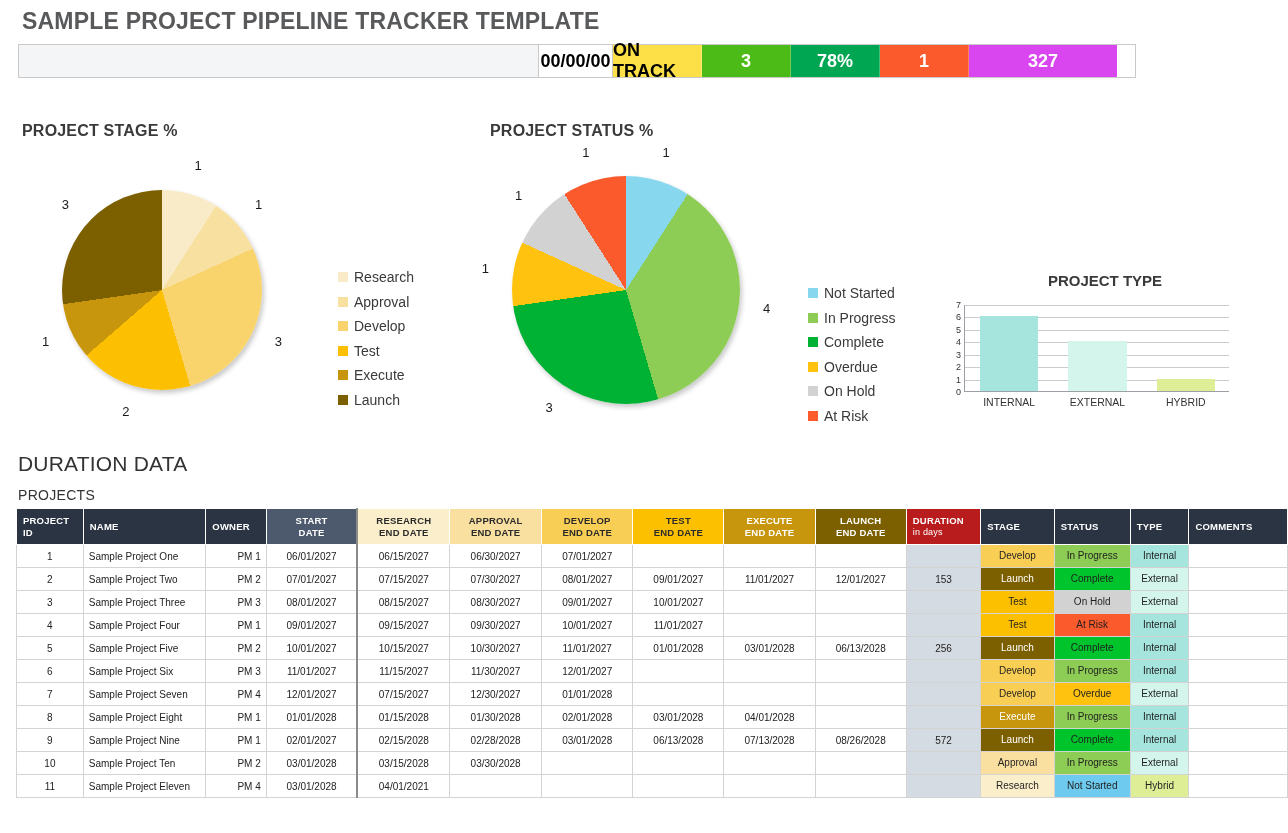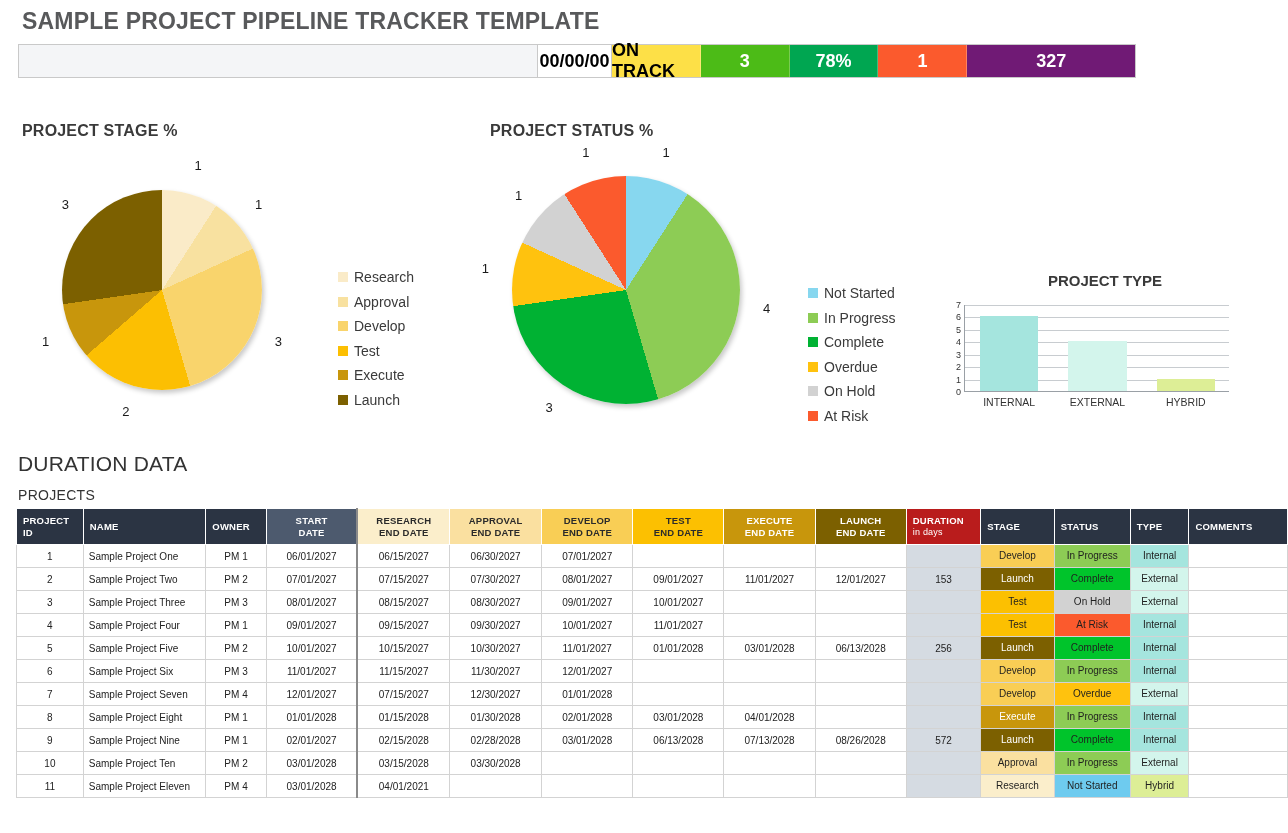--- a/index.html
+++ b/index.html
@@ -101,21 +101,21 @@
     height:36px; font-size:9.5px; font-weight:bold;
     letter-spacing:.2px; line-height:1.25;
     border:1px solid #ffffff; padding:0 6px;
   }
   table.projects td {
     height:23px; border:1px solid #d3d3d3;
     padding:0 5px; font-size:10px; color:#222;
   }
   .c-id      { width:68px; text-align:center; }
   .c-name    { width:135px; text-align:left; }
-  .c-owner   { width:62px; text-align:center; }
+  .c-owner   { width:62px; text-align:right; }
   .c-date    { width:96px; text-align:center; }
   .c-dur     { width:76px; text-align:center; background:#d5dbe2; }
   .c-stage   { width:78px; text-align:center; }
   .c-status  { width:80px; text-align:center; }
   .c-type    { width:62px; text-align:center; }
   .c-comment { width:103px; }
 
   th.hdr-dark  { background:#2b3443; color:#fff; }
   th.hdr-slate { background:#4d5a6e; color:#fff;margin-top:15px; }
   th.hdr-left  { text-align:left; }
@@ -130,21 +130,21 @@
 <div class="page-title">SAMPLE PROJECT PIPELINE TRACKER TEMPLATE</div>
 
 <div class="kpi-wrap">
   <div class="kpi-row">
     <div class="kpi-cell kpi-campaign" style="width:520px" title=""></div>
     <div class="kpi-cell kpi-date" style="width:74px">00/00/00</div>
     <div class="kpi-cell kpi-status" style="width:89px;background:#fde047">ON TRACK</div>
     <div class="kpi-cell" style="width:89px;background:#4CBB17">3</div>
     <div class="kpi-cell" style="width:89px;background:#00A651">78%</div>
     <div class="kpi-cell" style="width:89px;background:#FB5A2D">1</div>
-    <div class="kpi-cell" style="width:168px;background:#701a75">327</div>
+    <div class="kpi-cell" style="width:148px;background:#d946ef">327</div>
   </div>
 </div>
 
 <div class="chart-title" style="left:22px; top:122px;">PROJECT STAGE %</div>
 <div id="stage-pie" class="pie" style="left: 62px; top: 190px; width: 200px; height: 200px; background: conic-gradient(rgb(250, 235, 200) 0deg, rgb(250, 235, 200) 32.7273deg, rgb(248, 225, 160) 32.7273deg, rgb(248, 225, 160) 65.4545deg, rgb(249, 212, 108) 65.4545deg, rgb(249, 212, 108) 163.636deg, rgb(252, 191, 2) 163.636deg, rgb(252, 191, 2) 229.091deg, rgb(200, 150, 12) 229.091deg, rgb(200, 150, 12) 261.818deg, rgb(124, 96, 0) 261.818deg, rgb(124, 96, 0) 360deg);"></div>
 <div id="stage-pie-labels">
     <div class="pie-label" style="left: 187.062px; top: 158.185px;">1</div>
     <div class="pie-label" style="left: 247.736px; top: 197.178px;">1</div>
     <div class="pie-label" style="left: 267.433px; top: 334.173px;">3</div>
     <div class="pie-label" style="left: 114.938px; top: 403.815px;">2</div>

